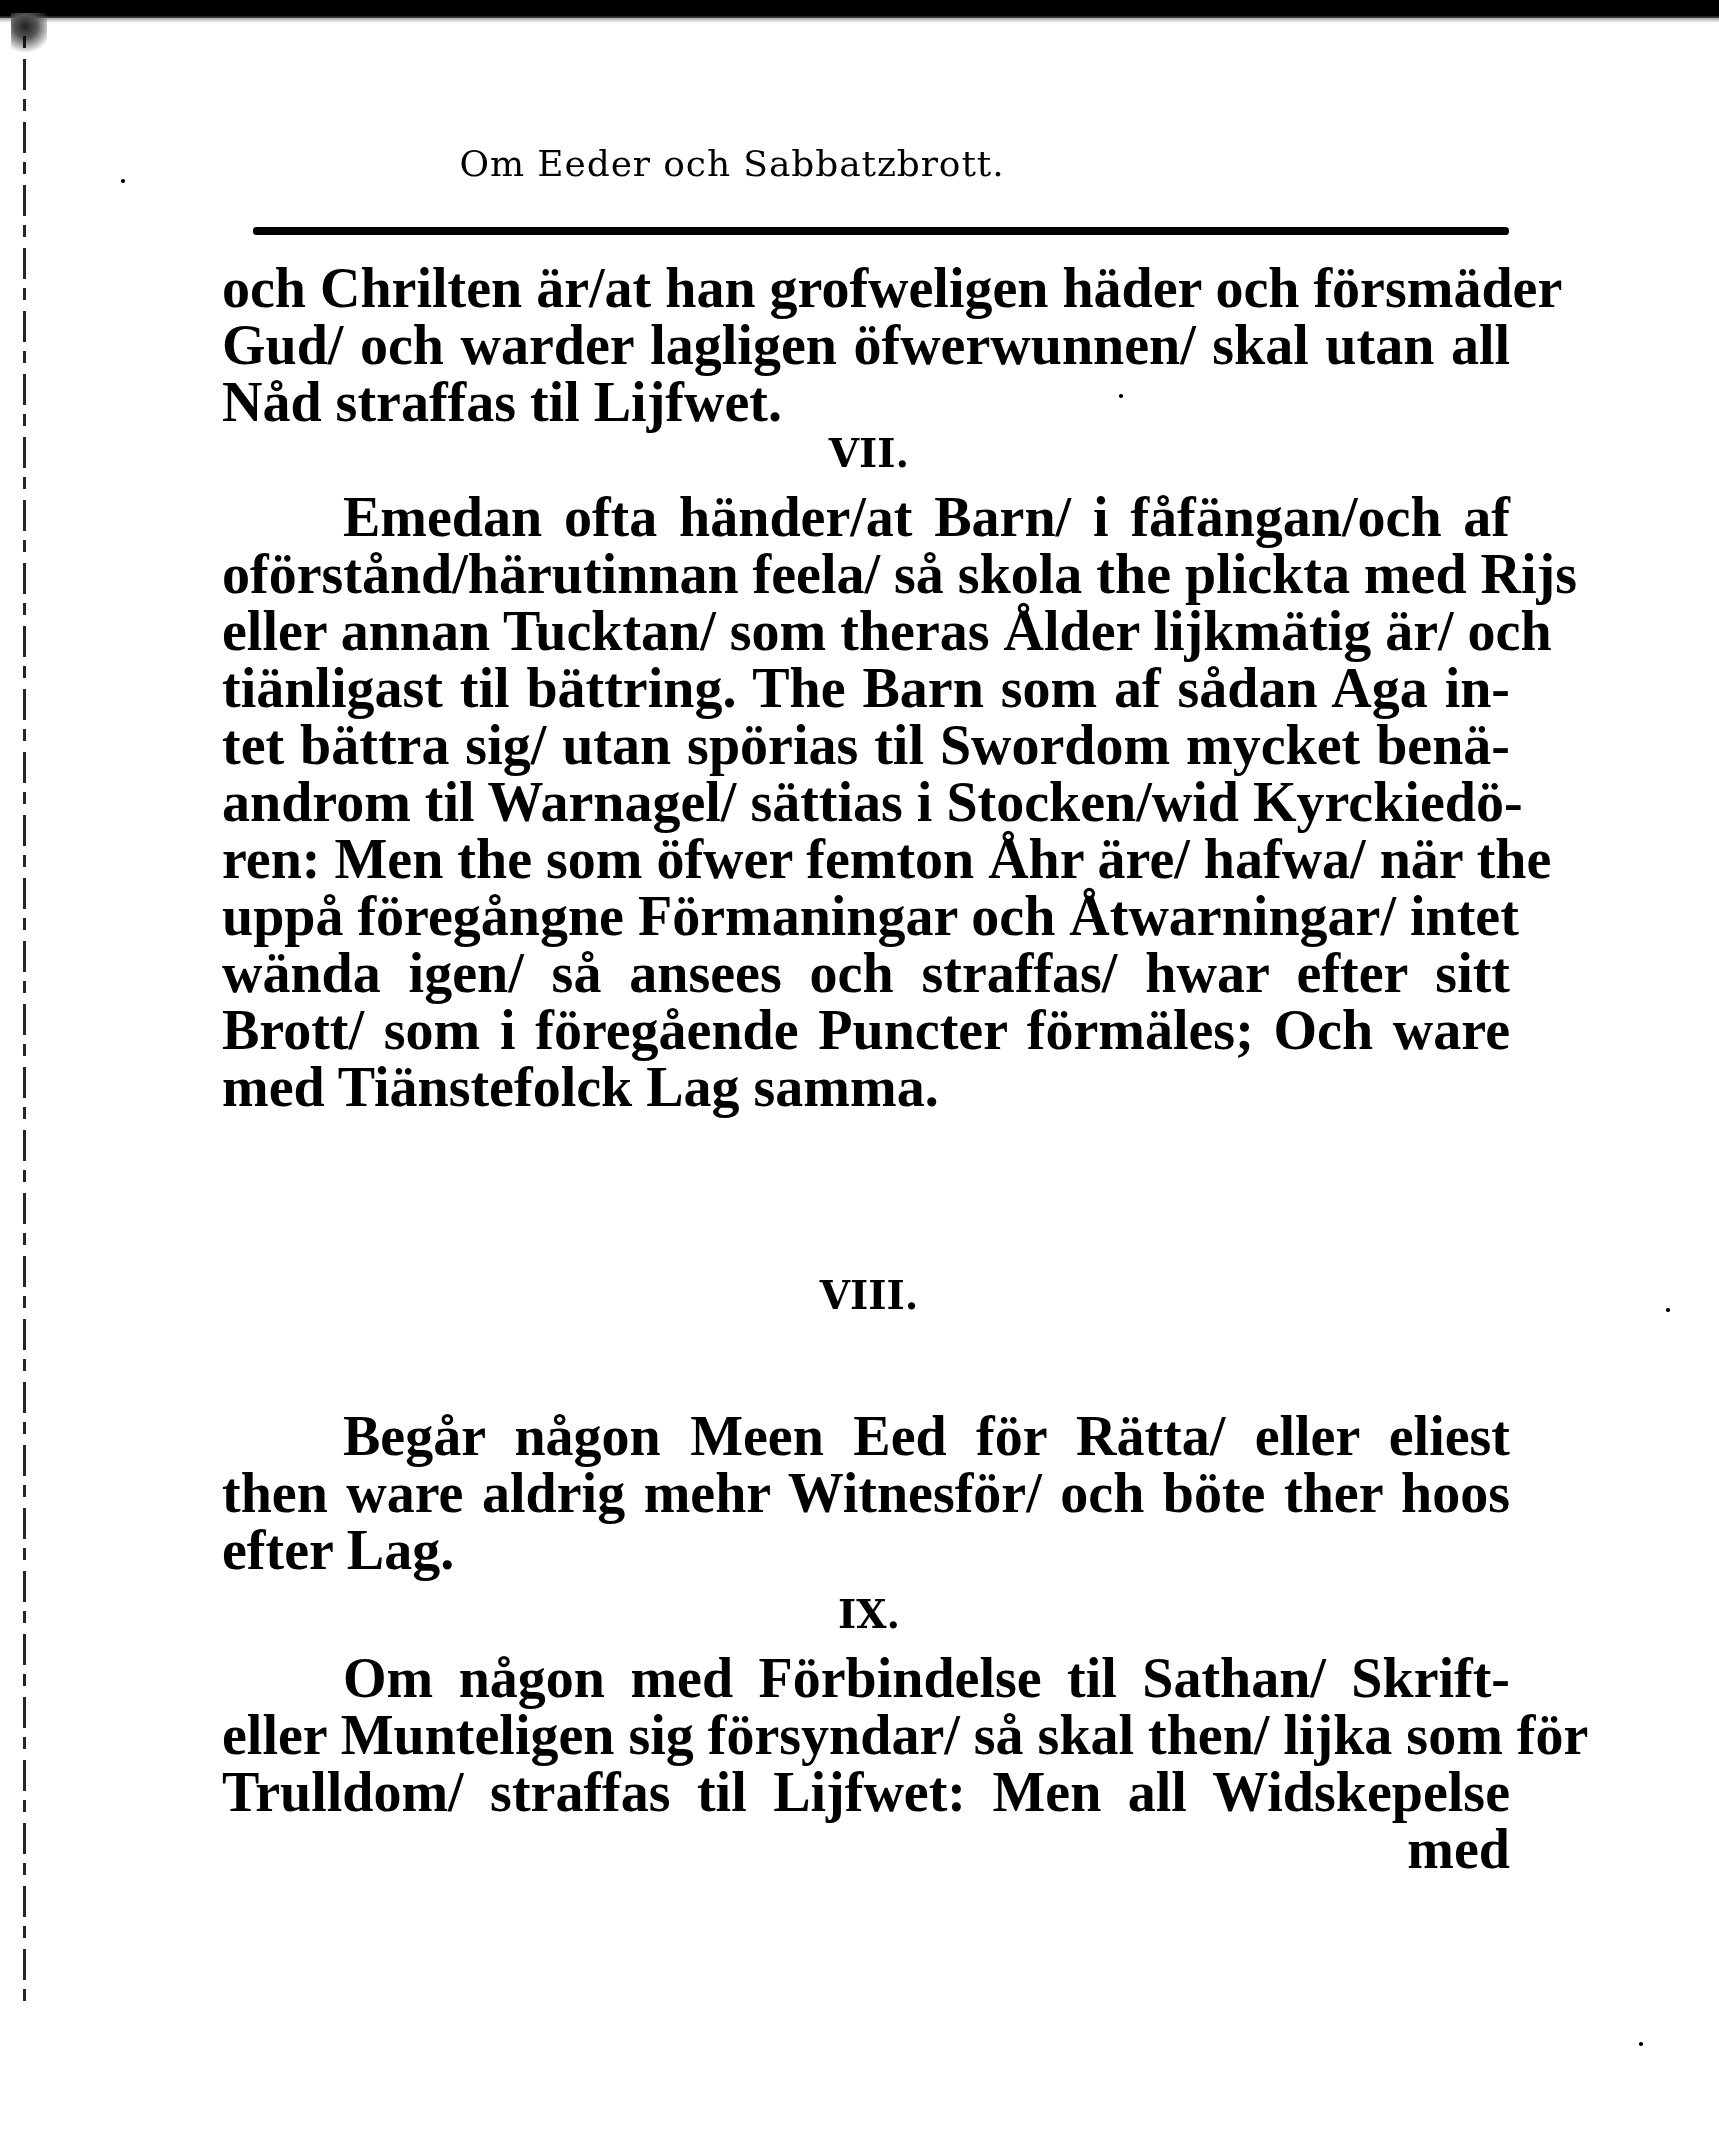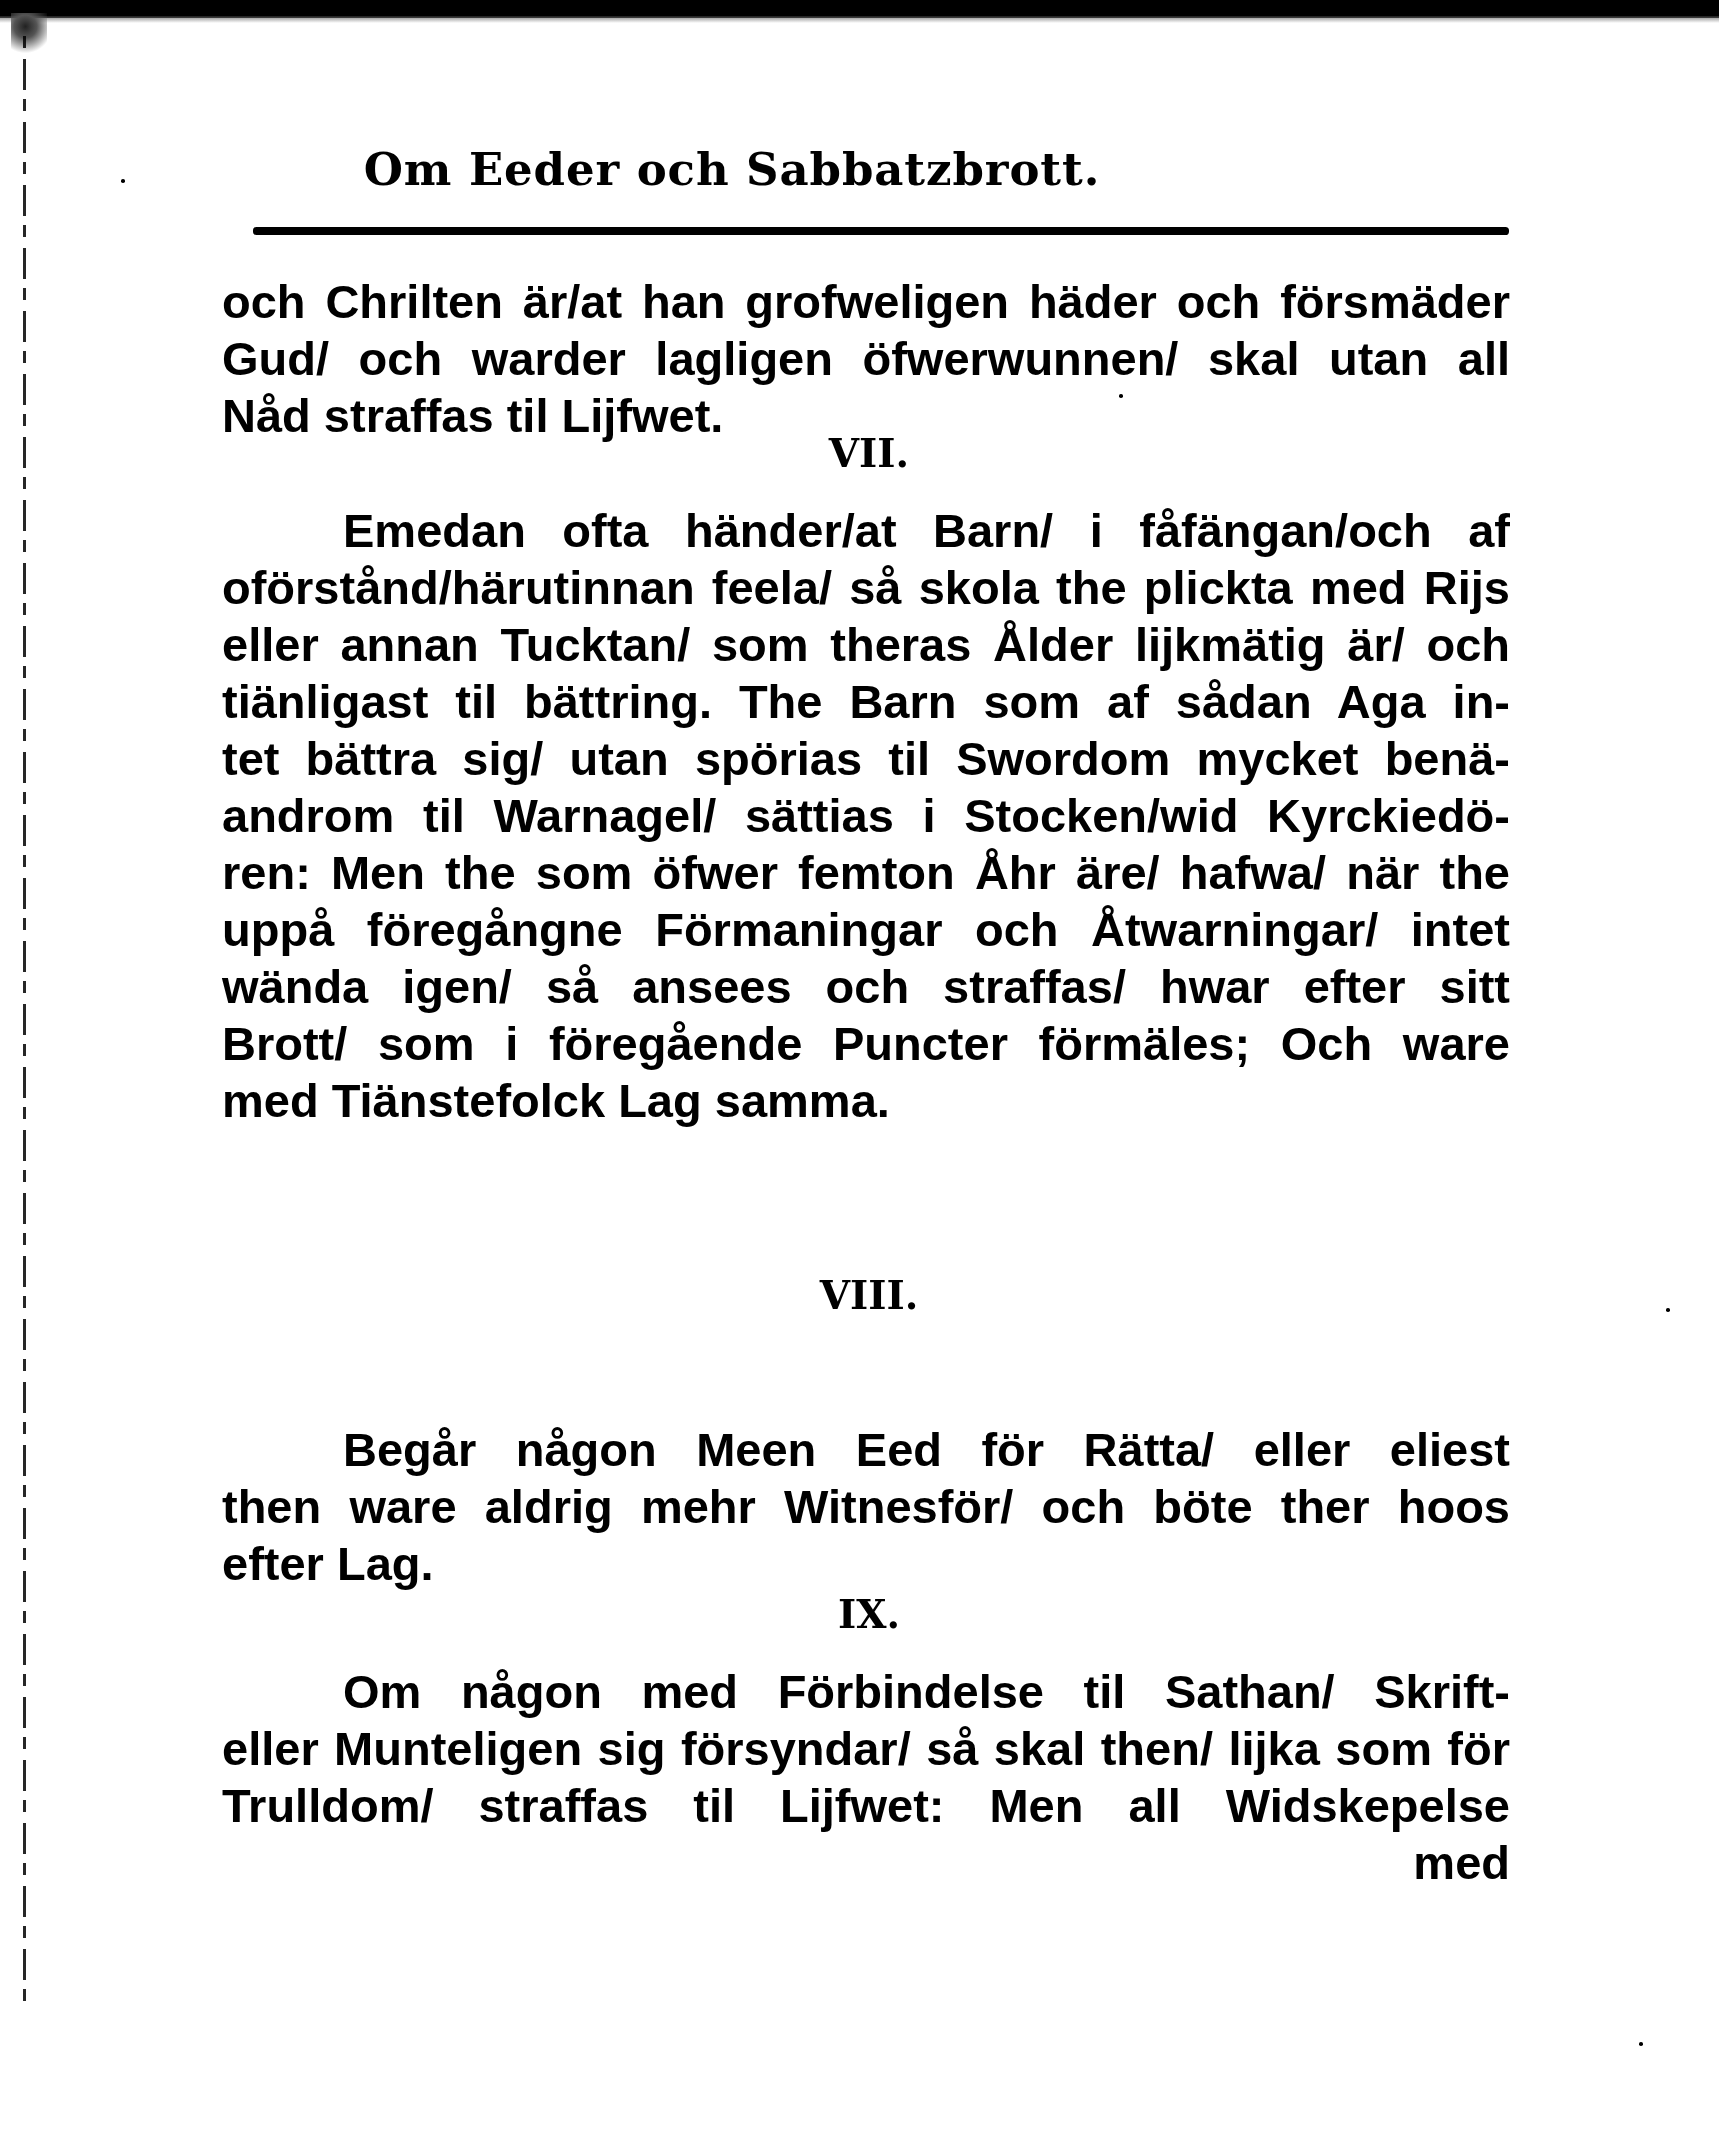--- a/index.html
+++ b/index.html
@@ -1,23 +1,23 @@
 <!DOCTYPE html>
 <html style="font-size:14.3px"><head>
 <meta charset="utf-8">
 <style>
   html,body{margin:0;padding:0;background:#fff;}
   body{width:1720px;height:2149px;position:relative;overflow:hidden;font-family:"DejaVu Serif","Liberation Serif",serif;color:#000;}
   .topbar{position:absolute;left:0;top:0;width:1720px;height:18px;background:#000;}
   .topbar-fade{position:absolute;left:0;top:16px;width:1720px;height:7.2px;background:linear-gradient(#333,#fff);opacity:.6;}
   .corner-smudge{position:absolute;left:10.7px;top:12.5px;width:36px;height:45px;background:radial-gradient(circle at 40% 30%,#222 0,#555 30%,transparent 70%);}
   .binding{position:absolute;left:23px;top:36px;width:2.7px;height:1970px;background:repeating-linear-gradient(#000 0 12.5px,transparent 12.5px 23px,#000 23px 54px,transparent 54px 63px);opacity:.85;}
-  .page-title{position:absolute;left:0;width:1464px;top:143px;text-align:center;font-size:45px;font-weight:bold;letter-spacing:0.9px;font-family:"DejaVu Serif",serif;}
+  .page-title{position:absolute;left:0;width:1464px;top:143px;text-align:center;font-size:36px;font-weight:normal;letter-spacing:0.9px;font-family:"DejaVu Serif",serif;}
   .rule{position:absolute;left:253px;top:227px;width:1256px;height:8px;background:#000;border-radius:3.6px;}
-  .text{position:absolute;left:222px;width:1288px;font-size:47px;line-height:57px;font-weight:bold;font-family:Liberation Sans, sans-serif;text-align:justify;text-align-last:justify;margin-top:13px;}
+  .text{position:absolute;left:222px;width:1288px;font-size:56px;line-height:57px;font-weight:bold;font-family:Liberation Serif, serif;text-align:justify;text-align-last:justify;}
   .line{display:block;white-space:nowrap;height:57px;overflow:visible;text-align:justify;text-align-last:justify;}
   .line.last{text-align-last:left;}
   .line.indent{padding-left:121px;}
   .line.right{text-align:center;text-align-last:right;}
   .section{position:absolute;left:0;width:1720px;text-align:center;font-size:39px;font-weight:bold;font-family:"DejaVu Serif",serif;margin-left:9px;}
   .speck{position:absolute;width:3.6px;height:3.6px;background:#000;border-radius:50%;}
 </style>
 </head>
 <body>
 

